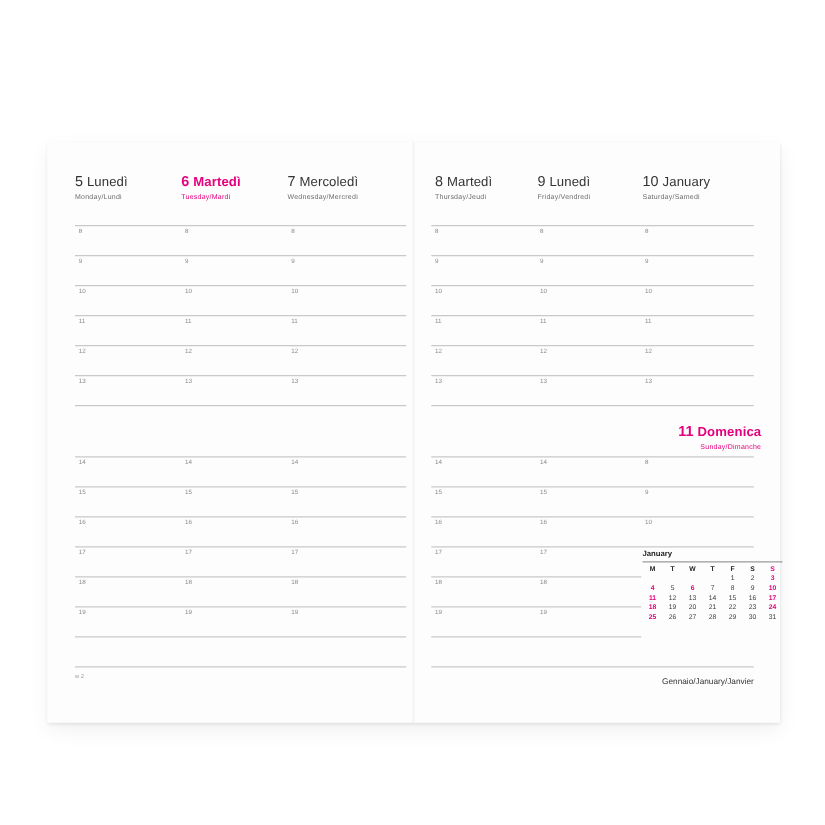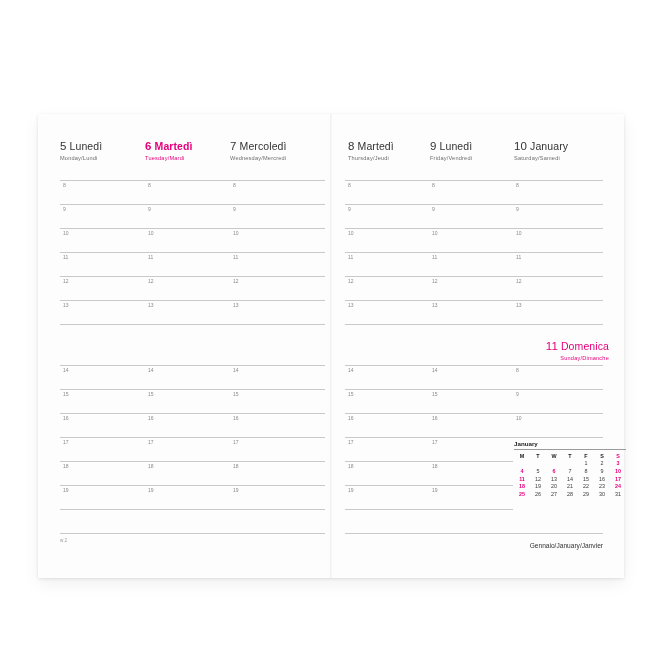--- a/index.html
+++ b/index.html
@@ -69,21 +69,21 @@
     letter-spacing: 0.2px;
     white-space: nowrap;
   }
   .sunday .day-title,
   .sunday .day-sub,
   .highlight .day-title,
   .highlight .day-sub {
     color: #e5007d;
   }
   .highlight .day-title { font-weight: 700; }
-  .sunday .day-title { font-weight: 400; }
+  .sunday .day-title { font-weight: 700; }
 
   
   .rule {
     position: absolute;
     height: 0;
     border-top: 0.8px solid #c9c9c9;
   }
   .hourlbl {
     position: absolute;
     font-size: 5px;

